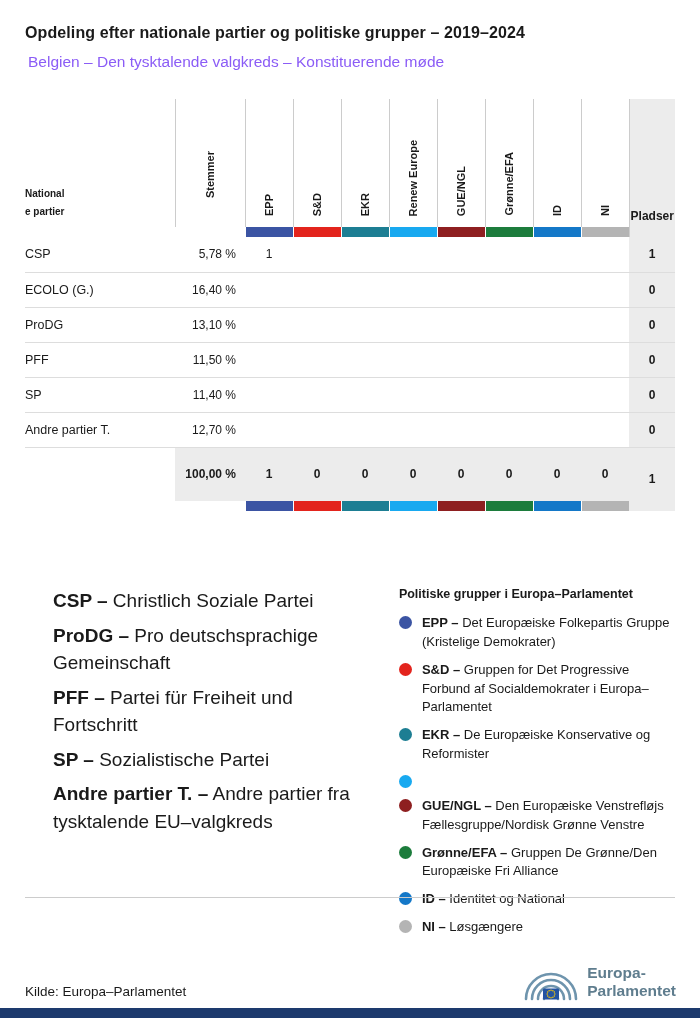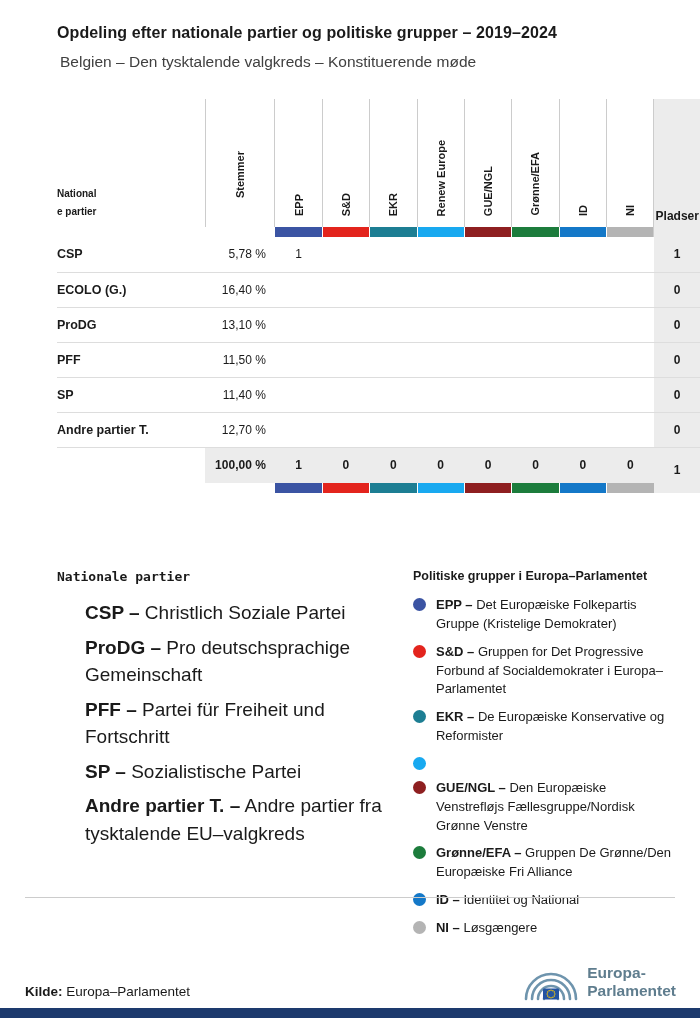--- a/index.html
+++ b/index.html
@@ -1,41 +1,41 @@
 <!DOCTYPE html>
 <html><head>
 <meta charset="utf-8">
 <style>
   * { margin:0; padding:0; box-sizing:border-box; }
   html,body { background:#fff; }
   body { font-family:"Liberation Sans", sans-serif; color:#1a1a1a; }
-  .page { position:relative; width:700px; height:1018px; background:#fff; overflow:hidden;padding-left:32px; }
+  .page { position:relative; width:700px; height:1018px; background:#fff; overflow:hidden; }
 
   .title { padding:24px 25px 0 25px; font-size:16px; font-weight:700; letter-spacing:.1px; }
-  .subtitle { padding:11px 25px 0 28px; font-size:15.5px; font-weight:400; color:#404040; }
+  .subtitle { padding:11px 25px 0 28px; font-size:15.5px; font-weight:400; color:#8b5cf6; }
 
   table.results { border-collapse:collapse; table-layout:fixed; margin:28px 0 0 25px; }
   col.c-label { width:150px; } col.c-stemmer { width:70px; }
   col.c-group { width:48px; } col.c-pladser { width:46px; }
   tr.r-head { height:128px; } tr.r-bar, tr.r-bbar { height:10px; }
-  tr.r-data { height:35px; } tr.r-total { height:36px; }
+  tr.r-data { height:35px; } tr.r-total { height:54px; }
 
   td { vertical-align:middle; font-size:12px; }
   .r-head td { vertical-align:bottom; }
   td.corner { font-weight:700; font-size:10px; line-height:1.8; padding-bottom:6px; }
   td.vcell { border-left:1px solid #ccc; text-align:center; }
   .vlabel { writing-mode:vertical-rl; transform:rotate(180deg); display:inline-block;
             font-weight:700; font-size:11px; white-space:nowrap; margin-bottom:8px; }
   .vlabel-stem { margin-bottom:26px; }
   td.pl-head { background:#ececec; border-left:1px solid #ccc; font-weight:700;
                font-size:12px; text-align:center; padding-bottom:14px; }
   td.bar { border-left:1px solid #fff; }
 
   tr.r-data td { border-bottom:1px solid #ddd; }
-  td.party { font-weight:700; font-size:12.5px; padding-right:4px; }
+  td.party { font-weight:400; font-size:12.5px; padding-right:4px; }
   td.stem { text-align:right; padding-right:9px; }
   td.val { text-align:center; }
   td.pl { background:#ececec; text-align:center; font-weight:700; }
 
   tr.r-total td { background:#ececec; font-weight:700; }
   tr.r-total td.tl-empty { background:#fff; }
   td.t-stem { text-align:right; padding-right:9px; }
   td.t-val { text-align:center; }
   td.t-pl { text-align:center; }
 
@@ -44,21 +44,21 @@
   .np h3 { font-family:"DejaVu Sans Mono", monospace; font-size:13px; font-weight:700; margin-bottom:15px; }
   .np-item { font-size:19px; line-height:1.45; margin-bottom:7px;margin-left:28px; }
   .pg { width:277px; }
   .pg h3 { font-size:12.5px; font-weight:700; margin-bottom:13px; }
   .pg-item { display:flex; gap:10px; margin-bottom:9px; font-size:13px; line-height:1.45; }
   .dot { width:13px; height:13px; border-radius:50%; flex:none; margin-top:2px; background:#999; }
 
   .divider { position:absolute; left:25px; right:25px; top:897px; border-top:1px solid #ccc; }
   .note { position:absolute; left:25px; top:908px; width:648px; font-size:13px; line-height:1.55; }
   .source { position:absolute; left:25px; top:984px; font-size:13.5px; }
-  .source b { font-weight:700; }
+  .source b { font-weight:400; }
   .logo { position:absolute; right:24px; top:962px; display:flex; align-items:center; gap:7px; }
   .logo-text { font-size:15.5px; font-weight:700; line-height:1.15; color:#5f7d8e; }
   .bottombar { position:absolute; left:0; bottom:0; width:700px; height:10px; background:#1d3a6d; }
 </style>
 </head>
 <body>
 
 <div class="page">
 
   <h1 class="title">Opdeling efter nationale partier og politiske grupper – 2019–2024</h1>
@@ -210,21 +210,20 @@
       <td class="bar" style="background: rgb(142, 31, 32);"></td>
       <td class="bar" style="background: rgb(28, 124, 60);"></td>
       <td class="bar" style="background: rgb(20, 120, 200);"></td>
       <td class="bar" style="background: rgb(180, 180, 180);"></td>
     </tr>
   </tbody>
     </table>
 
   <div class="legend">
     <div class="np">
-      <h3>Nationale partier</h3>
       <div class="np-item"><b>CSP –</b> <span>Christlich Soziale Partei</span></div>
       <div class="np-item"><b>ProDG –</b> <span>Pro deutschsprachige Gemeinschaft</span></div>
       <div class="np-item"><b>PFF –</b> <span>Partei für Freiheit und Fortschritt</span></div>
       <div class="np-item"><b>SP –</b> <span>Sozialistische Partei</span></div>
       <div class="np-item"><b>Andre partier T. –</b> <span>Andre partier fra tysktalende EU–valgkreds</span></div>
     </div>
     <div class="pg">
       <h3>Politiske grupper i Europa–Parlamentet</h3>
       <div class="pg-item">
           <span class="dot" style="background: rgb(59, 84, 163);"></span>

